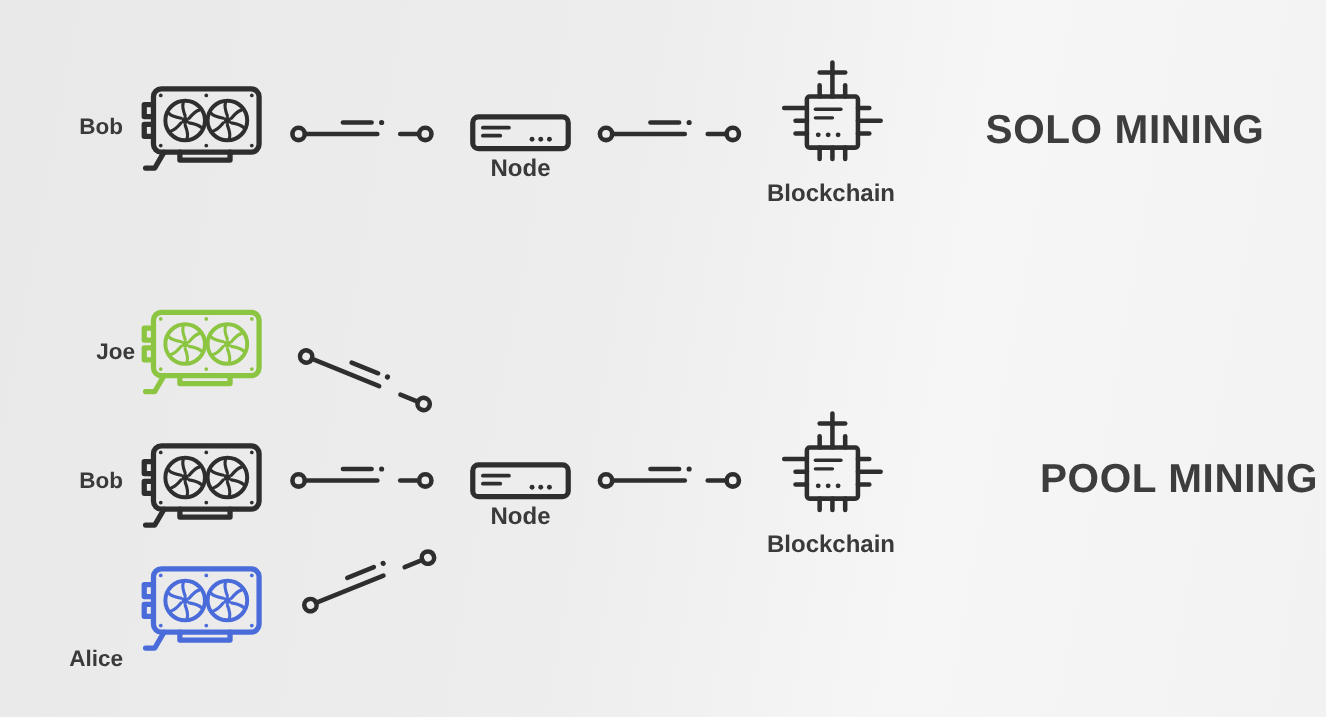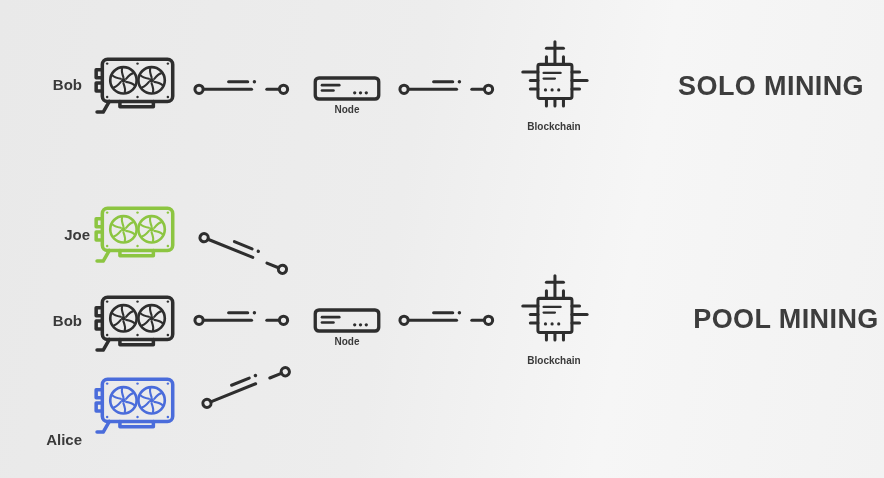--- a/index.html
+++ b/index.html
@@ -15,21 +15,21 @@
   .defs{position:absolute;width:0;height:0;overflow:hidden;}
   .icon{display:block;}
   .ic-dark{color:var(--dark,#2e2e2e);}
   .ic-green{color:var(--green,#8cc541);}
   .ic-blue{color:var(--blue,#4a6cdb);}
   .miner-name{
     font-size:15px;font-weight:700;color:var(--label,#3a3a3a);
     text-align:right;
   }
   .device-label{
-    font-size:10px;font-weight:700;color:var(--label,#3a3a3a);
+    font-size:16px;font-weight:700;color:var(--label,#3a3a3a);
     text-align:center;
   }
   .section-title{
     font-size:27px;font-weight:800;color:var(--title,#3d3d3d);
     letter-spacing:0.4px;text-align:center;white-space:nowrap;
   }
 
   
   .s-name{left:28px;top:76px;width:54px;}
   .s-gpu{left:90px;top:52px;width:88px;height:69px;}
@@ -175,21 +175,21 @@
 
     <svg class="c icon ic-dark s-cable2" viewBox="0 0 104 22">
         <use href="#sym-cable"></use>
       </svg>
 
     <svg class="c icon ic-dark s-chip" viewBox="0 0 80 92">
         <use href="#sym-chip"></use>
       </svg>
     <div class="c s-chip-label device-label">Blockchain</div>
 
-    <h2 class="c s-title section-title" style="margin:0;text-align:right;">SOLO MINING</h2>
+    <h2 class="c s-title section-title" style="margin:0;">SOLO MINING</h2>
   </section>
 
   <section>
 
     <div class="c p-joe-name miner-name">Joe</div>
     <svg class="c icon ic-green p-joe-gpu" viewBox="0 0 100 78">
         <use href="#sym-gpu"></use>
       </svg>
     <svg class="c icon ic-dark p-joe-cable" viewBox="0 0 104 22">
         <use href="#sym-cable"></use>

